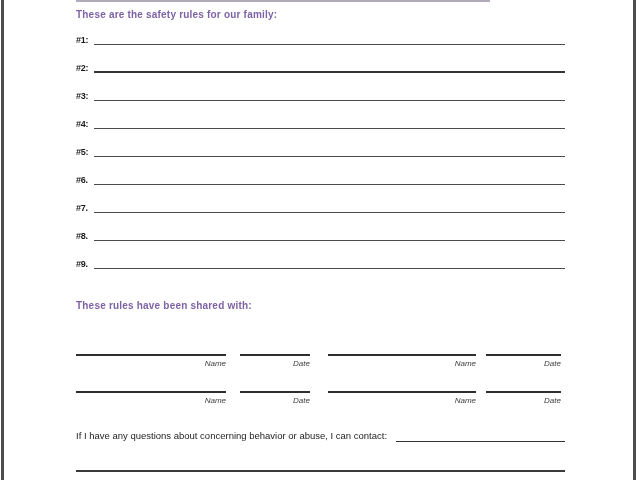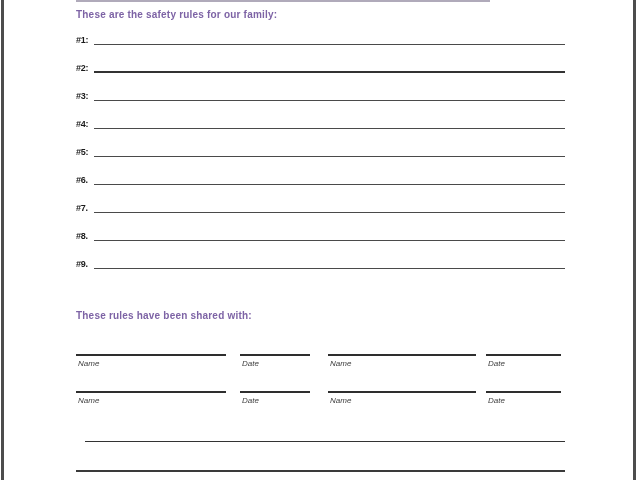--- a/index.html
+++ b/index.html
@@ -17,21 +17,21 @@
   .top-remnant { position: absolute; left: 76px; top: 0; width: 414px; height: 2px;
                  background: #6f6482; opacity: .55; }
 
   
   .section-title {
     position: absolute; left: 76px;
     color: #7d63a5; font-weight: bold; font-size: 10px; letter-spacing: .2px;
     line-height: 12px; white-space: nowrap;
   }
   .title-rules  { top: 9px; }
-  .title-shared { top: 310px; }
+  .title-shared { top: 300px; }
 
   
   .rules { position: absolute; left: 76px; right: 75px; top: 17px; }
   .rule-row { height: 28px; display: flex; align-items: flex-end; }
   .rule-label {
     font-weight: bold; font-size: 9px; line-height: 10px; letter-spacing: -.2px;
     color: #1a1a1a; margin-right: 6px; white-space: nowrap;
   }
   .rule-line { flex: 1; height: 0; border-bottom: 1.5px solid #4a4a4a; }
   .rule-line.thick { border-bottom-width: 2.5px; border-bottom-color: #333; }
@@ -40,21 +40,21 @@
   .sig-row { position: absolute; left: 76px; display: flex; }
   .sig-row-1 { top: 354px; }
   .sig-row-2 { top: 391px; }
   .sig-cell { border-top: 2px solid #2e2e2e; }
   .sig-name-a { width: 150px; margin-right: 14px; }
   .sig-date-a { width: 70px;  margin-right: 18px; }
   .sig-name-b { width: 148px; margin-right: 10px; }
   .sig-date-b { width: 75px; }
   .sig-label {
     font-style: italic; font-size: 8px; line-height: 9px; color: #3c3c3c;
-    padding-top: 3px; padding-left: 2px;
+    padding-top: 3px; padding-left: 2px; text-align: right;
   }
 
   
   .contact-row {
     position: absolute; left: 76px; right: 75px; top: 429px; height: 13px;
     display: flex; align-items: flex-end;
     font-size: 9.5px; line-height: 12px; color: #1d1d1d; white-space: nowrap;
   }
   .contact-line { flex: 1; height: 0; border-bottom: 1.5px solid #333; margin-left: 9px; }
 
@@ -136,16 +136,17 @@
   </div>
   <div class="sig-cell sig-name-b">
     <div class="sig-label">Name</div>
   </div>
   <div class="sig-cell sig-date-b">
     <div class="sig-label">Date</div>
   </div>
 </div>
 
 <div class="contact-row">
+  <span>If I have any questions about concerning behavior or abuse, I can contact:</span>
   <div class="contact-line"></div>
 </div>
 
 <div class="bottom-line"></div>
 
 </body></html>

